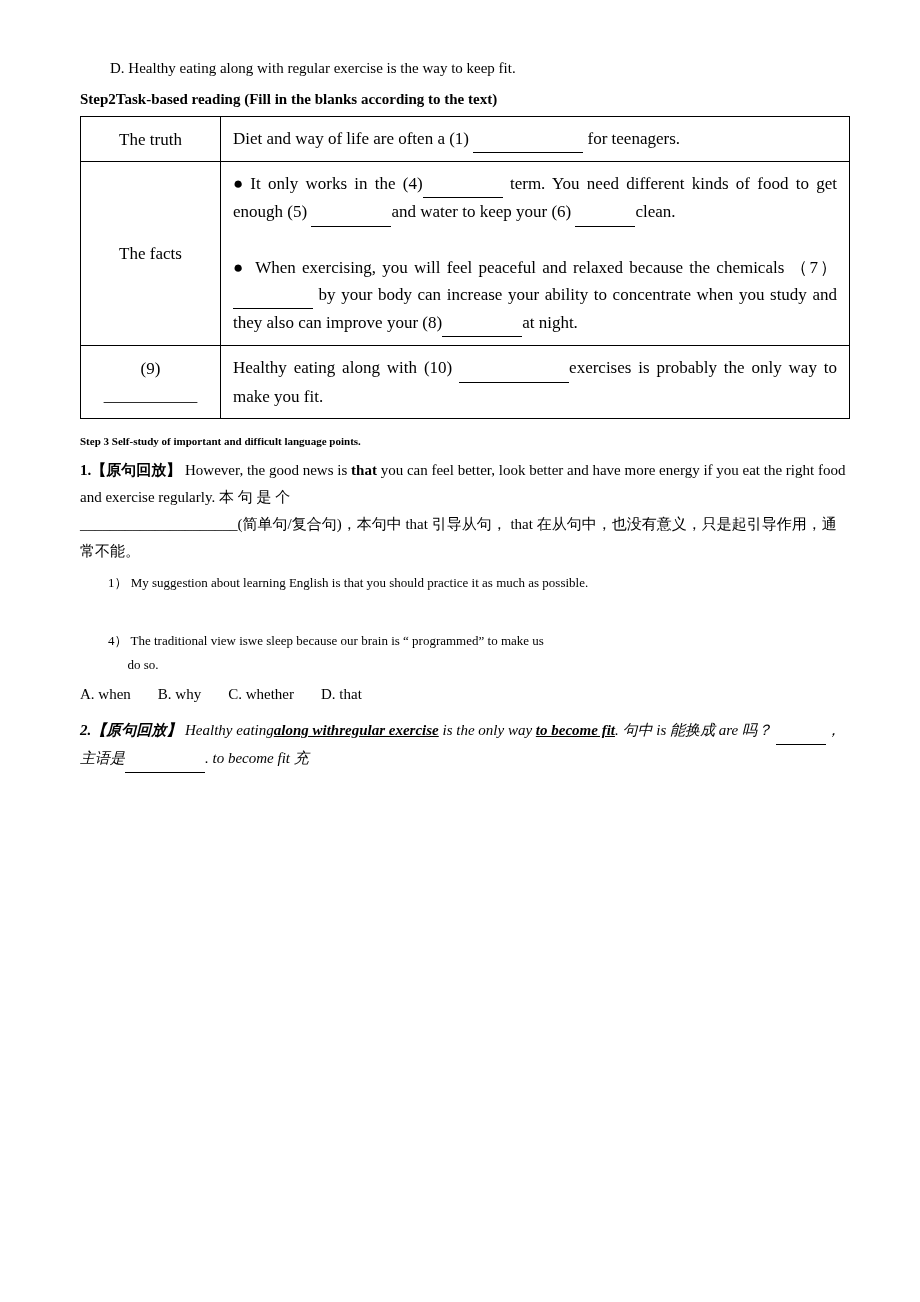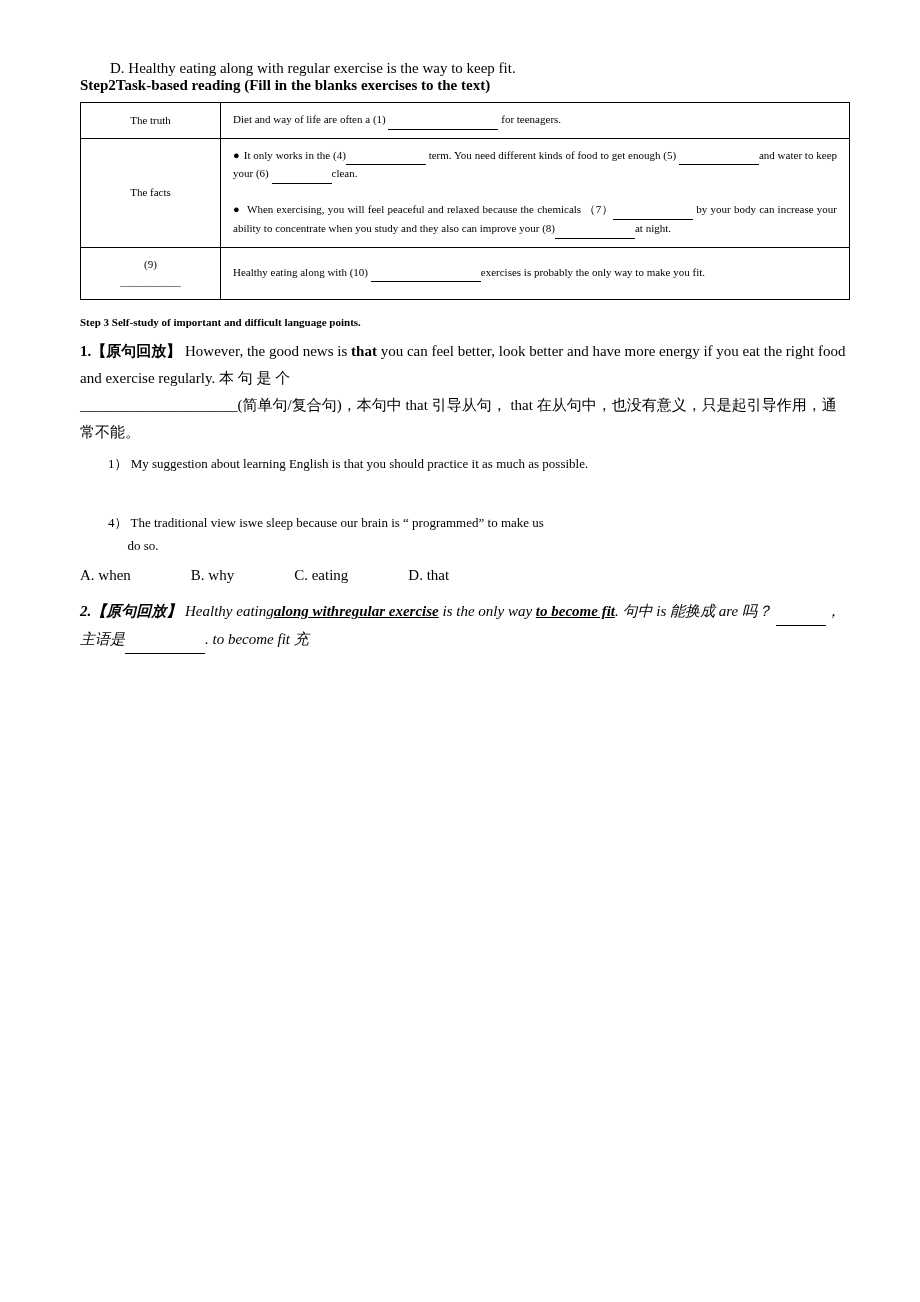--- a/index.html
+++ b/index.html
@@ -6,34 +6,34 @@
     body {
       font-family: "Times New Roman", serif;
       font-size: 15px;
       background: #fff;
       color: #000;
       padding: 60px 70px 60px 80px;
       width: 920px;
       min-height: 1302px;
     }
     .intro-line {
-      margin-bottom: 0;
+      margin-bottom: 14px;
       font-size: 15px;
       padding-left: 30px;
     }
     .section-title {
       font-weight: bold;
       margin-bottom: 8px;
       font-size: 15px;
     }
     table {
       width: 100%;
       border-collapse: collapse;
       margin-bottom: 16px;
-      font-size: 11px;
+      font-size: 17px;
       border-radius: 9px;
     }
     table td {
       border: 1px solid #000;
       padding: 8px 12px;
       vertical-align: middle;
       line-height: 1.6;
     }
     td.label-cell {
       width: 140px;
@@ -69,34 +69,34 @@
     .point-title b { font-weight: bold; }
     .point-title u { text-decoration: underline; }
     .sub-item {
       padding-left: 28px;
       margin-bottom: 6px;
       line-height: 1.8;
       font-size: 13px;
     }
     .choice-line {
       display: flex;
-      gap: 60px;
+      gap: 27px;
       margin: 10px 0 14px 0;
       font-size: 15px;
     }
     .bullet { margin-right: 4px; }
     .zh { font-family: "SimSun", "STSong", serif; }
     .last-line { margin-top: 8px; line-height: 1.8; font-style: italic; }
   </style>
 </head>
 <body>
 
 <p class="intro-line">D. Healthy eating along with regular exercise is the way to keep fit.</p>
 
-<p class="section-title">Step2Task-based reading (Fill in the blanks exercises to the text)</p>
+<p class="section-title">Step2Task-based reading (Fill in the blanks according to the text)</p>
 
 <table>
 
   <tbody>
       <tr>
     <td class="label-cell">The truth</td>
     <td class="content-cell">
       Diet and way of life are often a (1) <span class="blank blank-lg">&nbsp;</span> for teenagers.
     </td>
   </tr>
@@ -135,21 +135,21 @@
   <div class="sub-item">
     &nbsp;
   </div>
   <div class="sub-item">
     4） The traditional view iswe sleep because our brain is “ programmed” to make us<br>&nbsp;&nbsp;&nbsp;&nbsp;&nbsp;&nbsp;do so.
   </div>
 
   <div class="choice-line">
     <span>A. when</span>
     <span>B. why</span>
-    <span>C. eating</span>
+    <span>C. whether</span>
     <span>D. that</span>
   </div>
 </div>
 
 <div class="point-block">
   <div class="point-title last-line">
     <b>2.</b><b>【原句回放】</b> Healthy eating<u><b>along withregular exercise</b></u> is the only way <u><b>to become fit</b></u>. <span class="zh">句中 is 能换成 are 吗？ <span class="blank blank-xs">&nbsp;</span>，主语是<span class="blank blank-md">&nbsp;</span>. to become fit 充</span>
   </div>
 </div>
 

